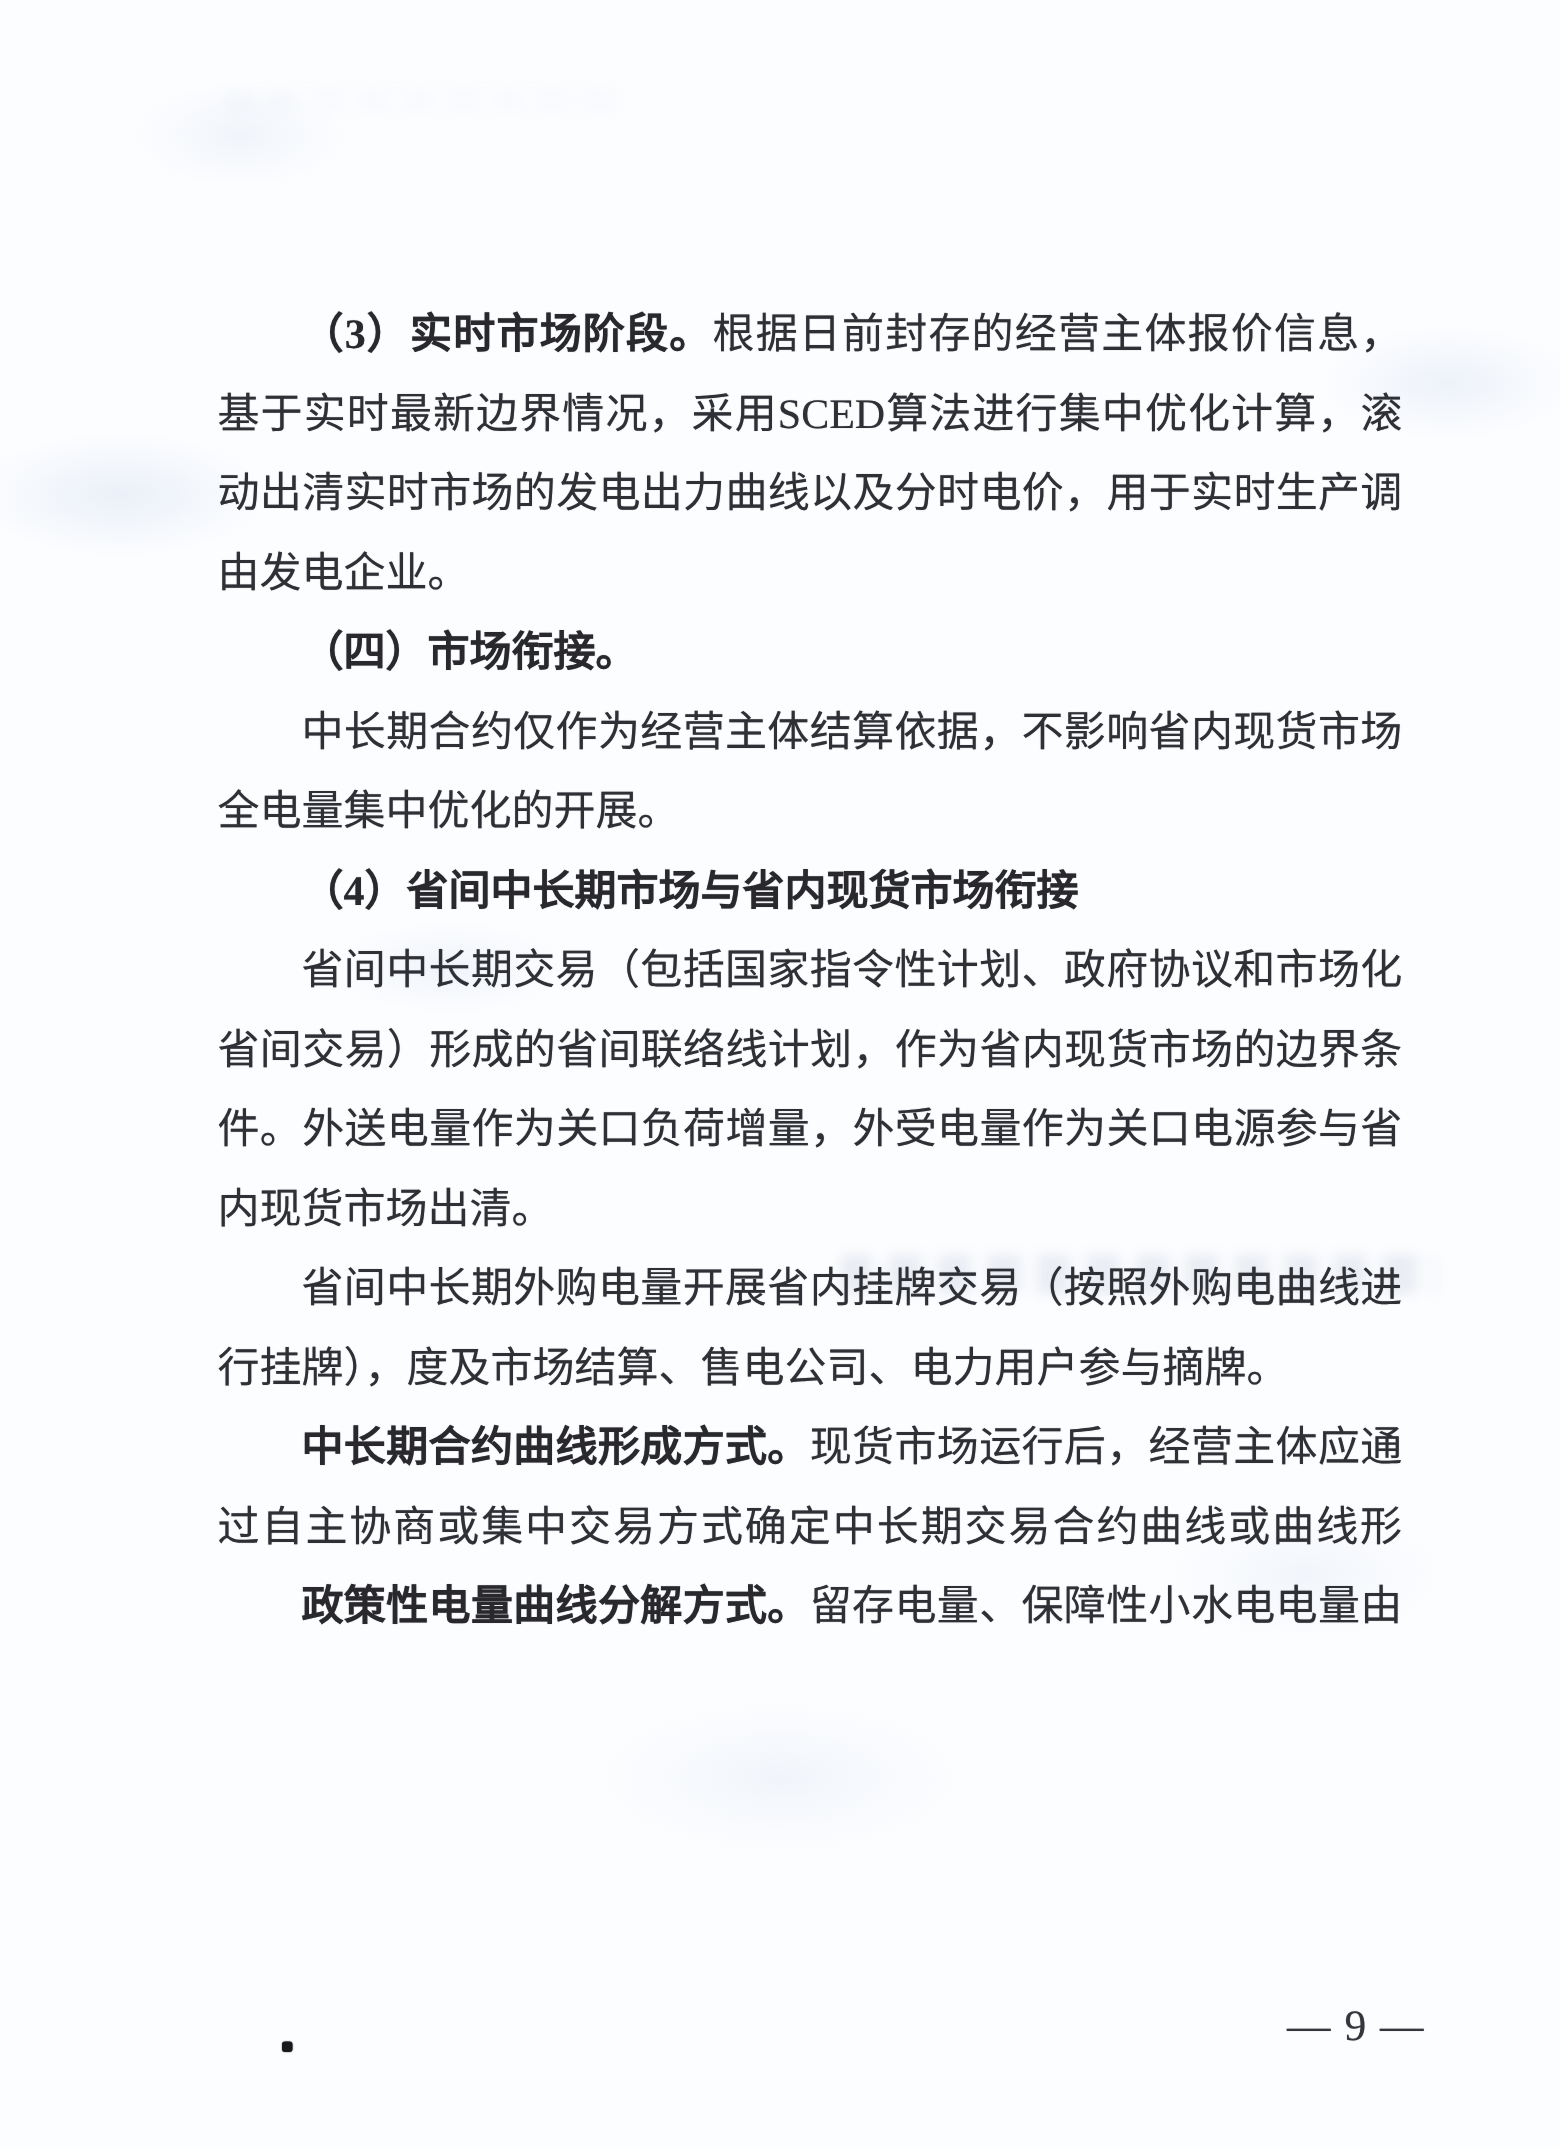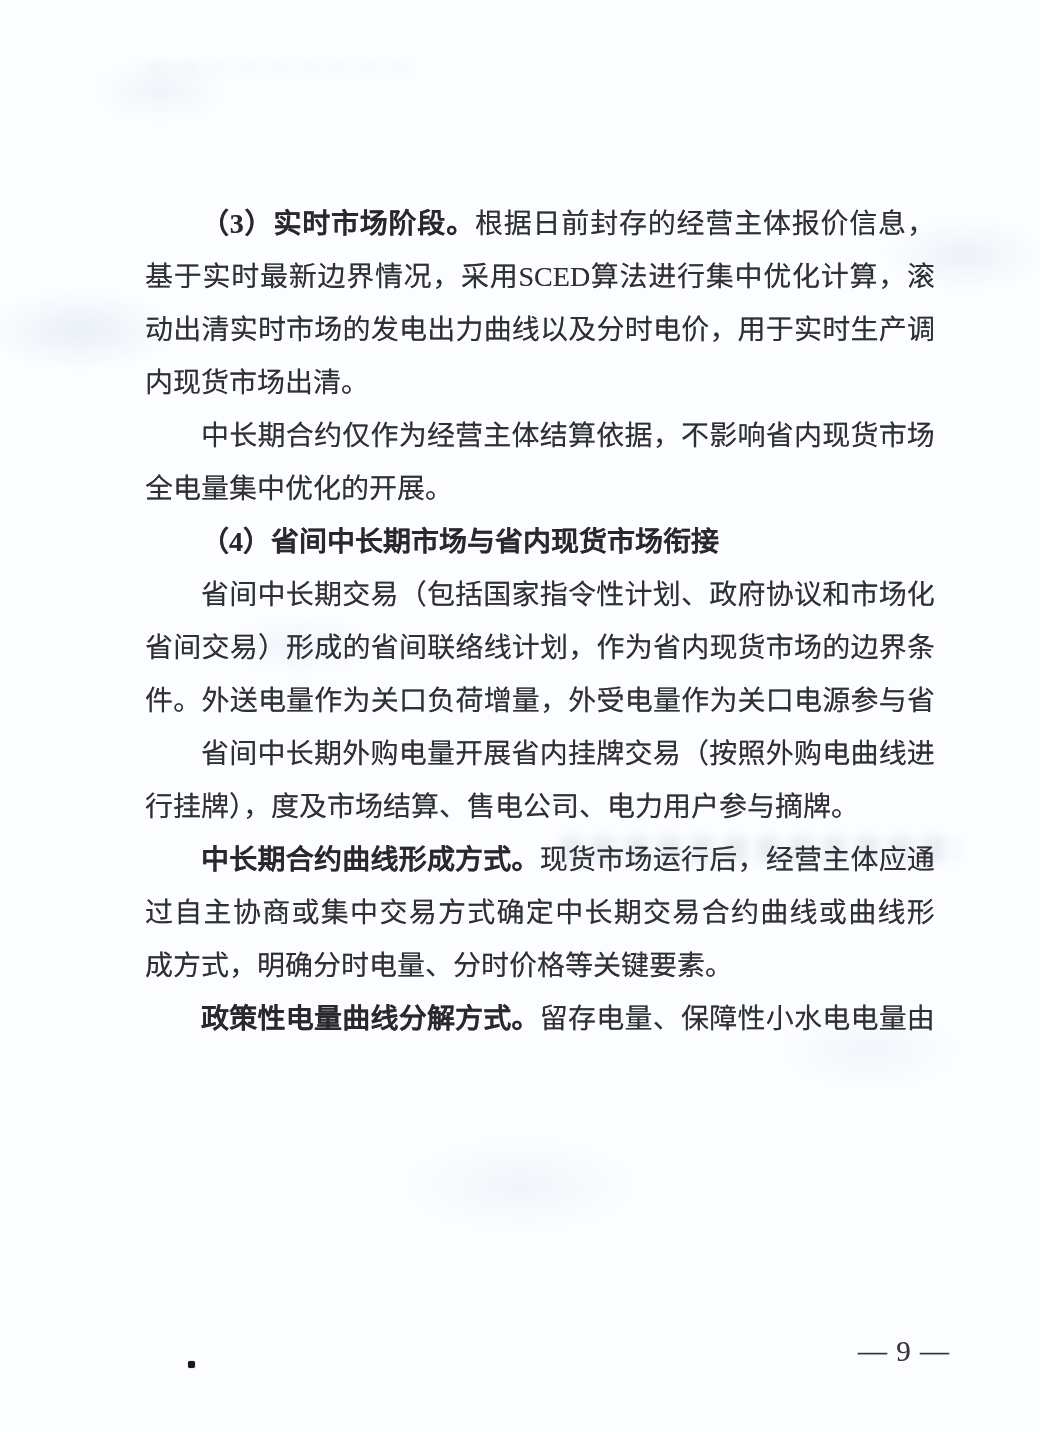--- a/index.html
+++ b/index.html
@@ -173,21 +173,22 @@
         <span class="n">价</span>
         <span class="n">，</span>
         <span class="n">用</span>
         <span class="n">于</span>
         <span class="n">实</span>
         <span class="n">时</span>
         <span class="n">生</span>
         <span class="n">产</span>
         <span class="n">调</span>
       </div>
-      <div class="line"><span class="n">内现货市场出清。</span></div>
+      <div class="line"><span class="n">由发电企业。</span></div>
+      <div class="line ind"><span class="b">（四）市场衔接。</span></div>
       <div class="line j ind">
         <span class="n">中</span>
         <span class="n">长</span>
         <span class="n">期</span>
         <span class="n">合</span>
         <span class="n">约</span>
         <span class="n">仅</span>
         <span class="n">作</span>
         <span class="n">为</span>
         <span class="n">经</span>
@@ -292,20 +293,21 @@
         <span class="n">作</span>
         <span class="n">为</span>
         <span class="n">关</span>
         <span class="n">口</span>
         <span class="n">电</span>
         <span class="n">源</span>
         <span class="n">参</span>
         <span class="n">与</span>
         <span class="n">省</span>
       </div>
+      <div class="line"><span class="n">内现货市场出清。</span></div>
       <div class="line j ind">
         <span class="n">省</span>
         <span class="n">间</span>
         <span class="n">中</span>
         <span class="n">长</span>
         <span class="n">期</span>
         <span class="n">外</span>
         <span class="n">购</span>
         <span class="n">电</span>
         <span class="n">量</span>
@@ -378,21 +380,20 @@
         <span class="n">易</span>
         <span class="n">合</span>
         <span class="n">约</span>
         <span class="n">曲</span>
         <span class="n">线</span>
         <span class="n">或</span>
         <span class="n">曲</span>
         <span class="n">线</span>
         <span class="n">形</span>
       </div>
-      <div class="line"><span class="n">成方式，明确分时电量、分时价格等关键要素。</span></div>
       <div class="line j ind">
         <span class="b">政</span>
         <span class="b">策</span>
         <span class="b">性</span>
         <span class="b">电</span>
         <span class="b">量</span>
         <span class="b">曲</span>
         <span class="b">线</span>
         <span class="b">分</span>
         <span class="b">解</span>

